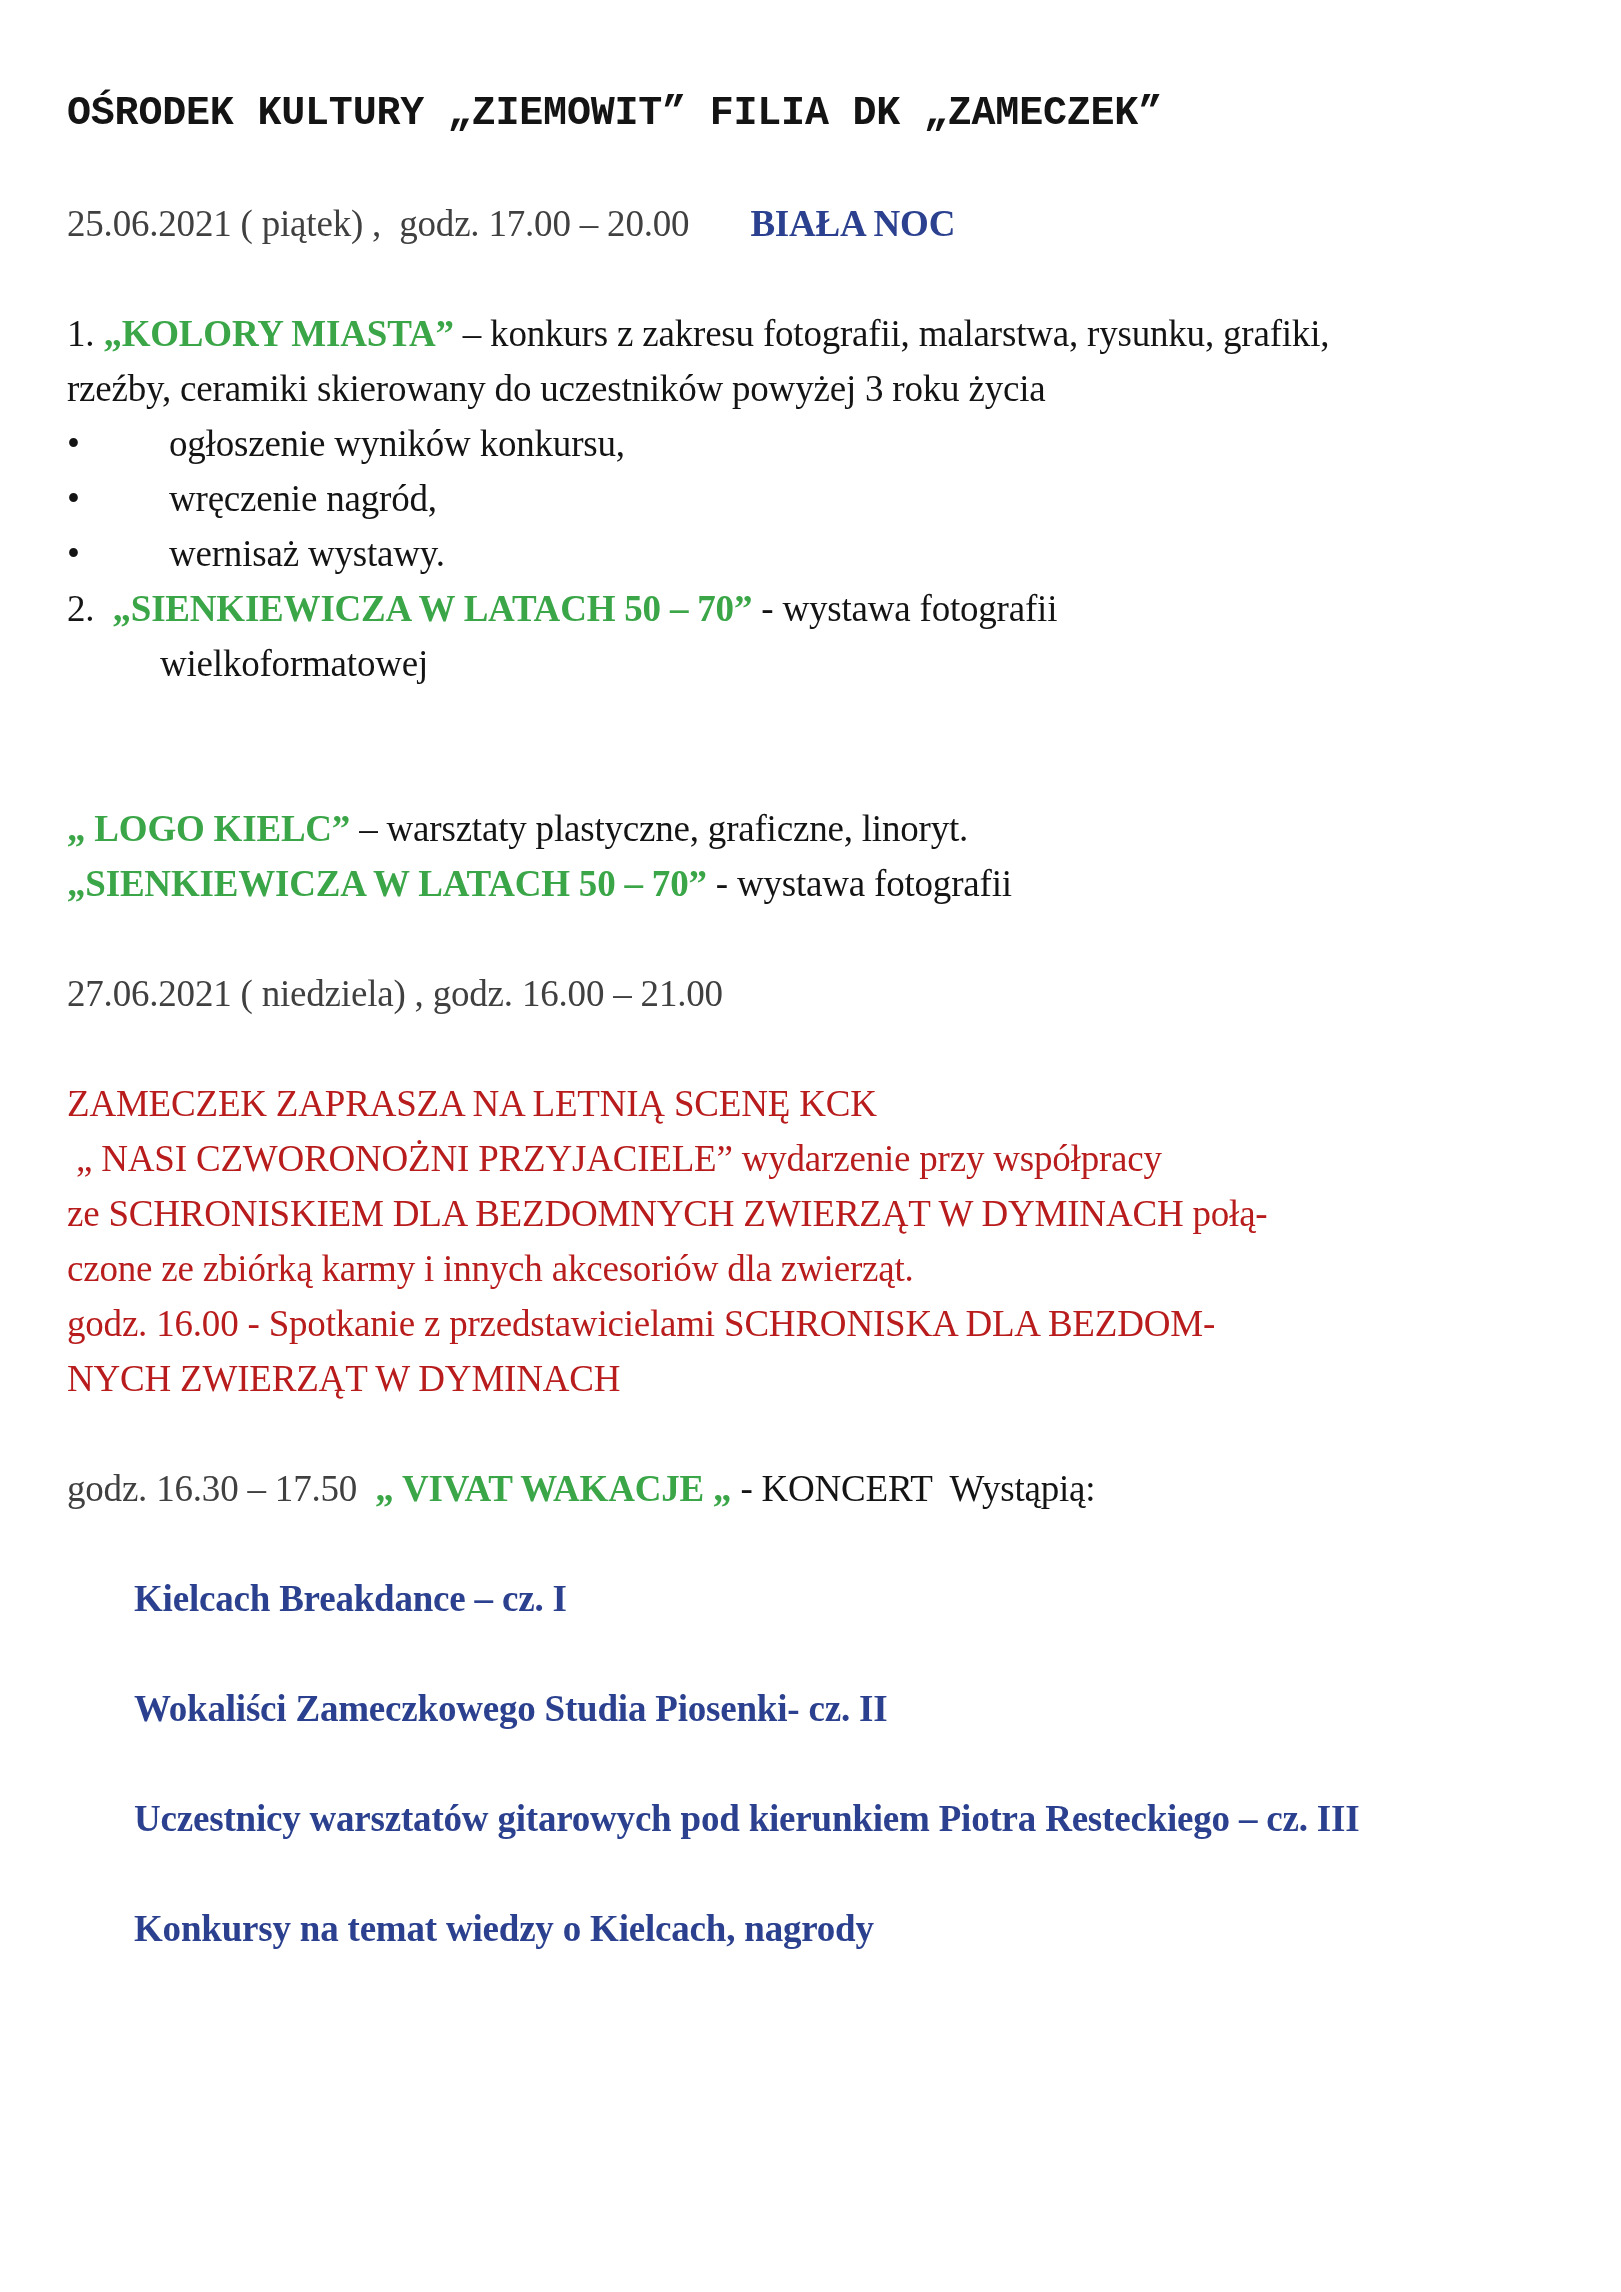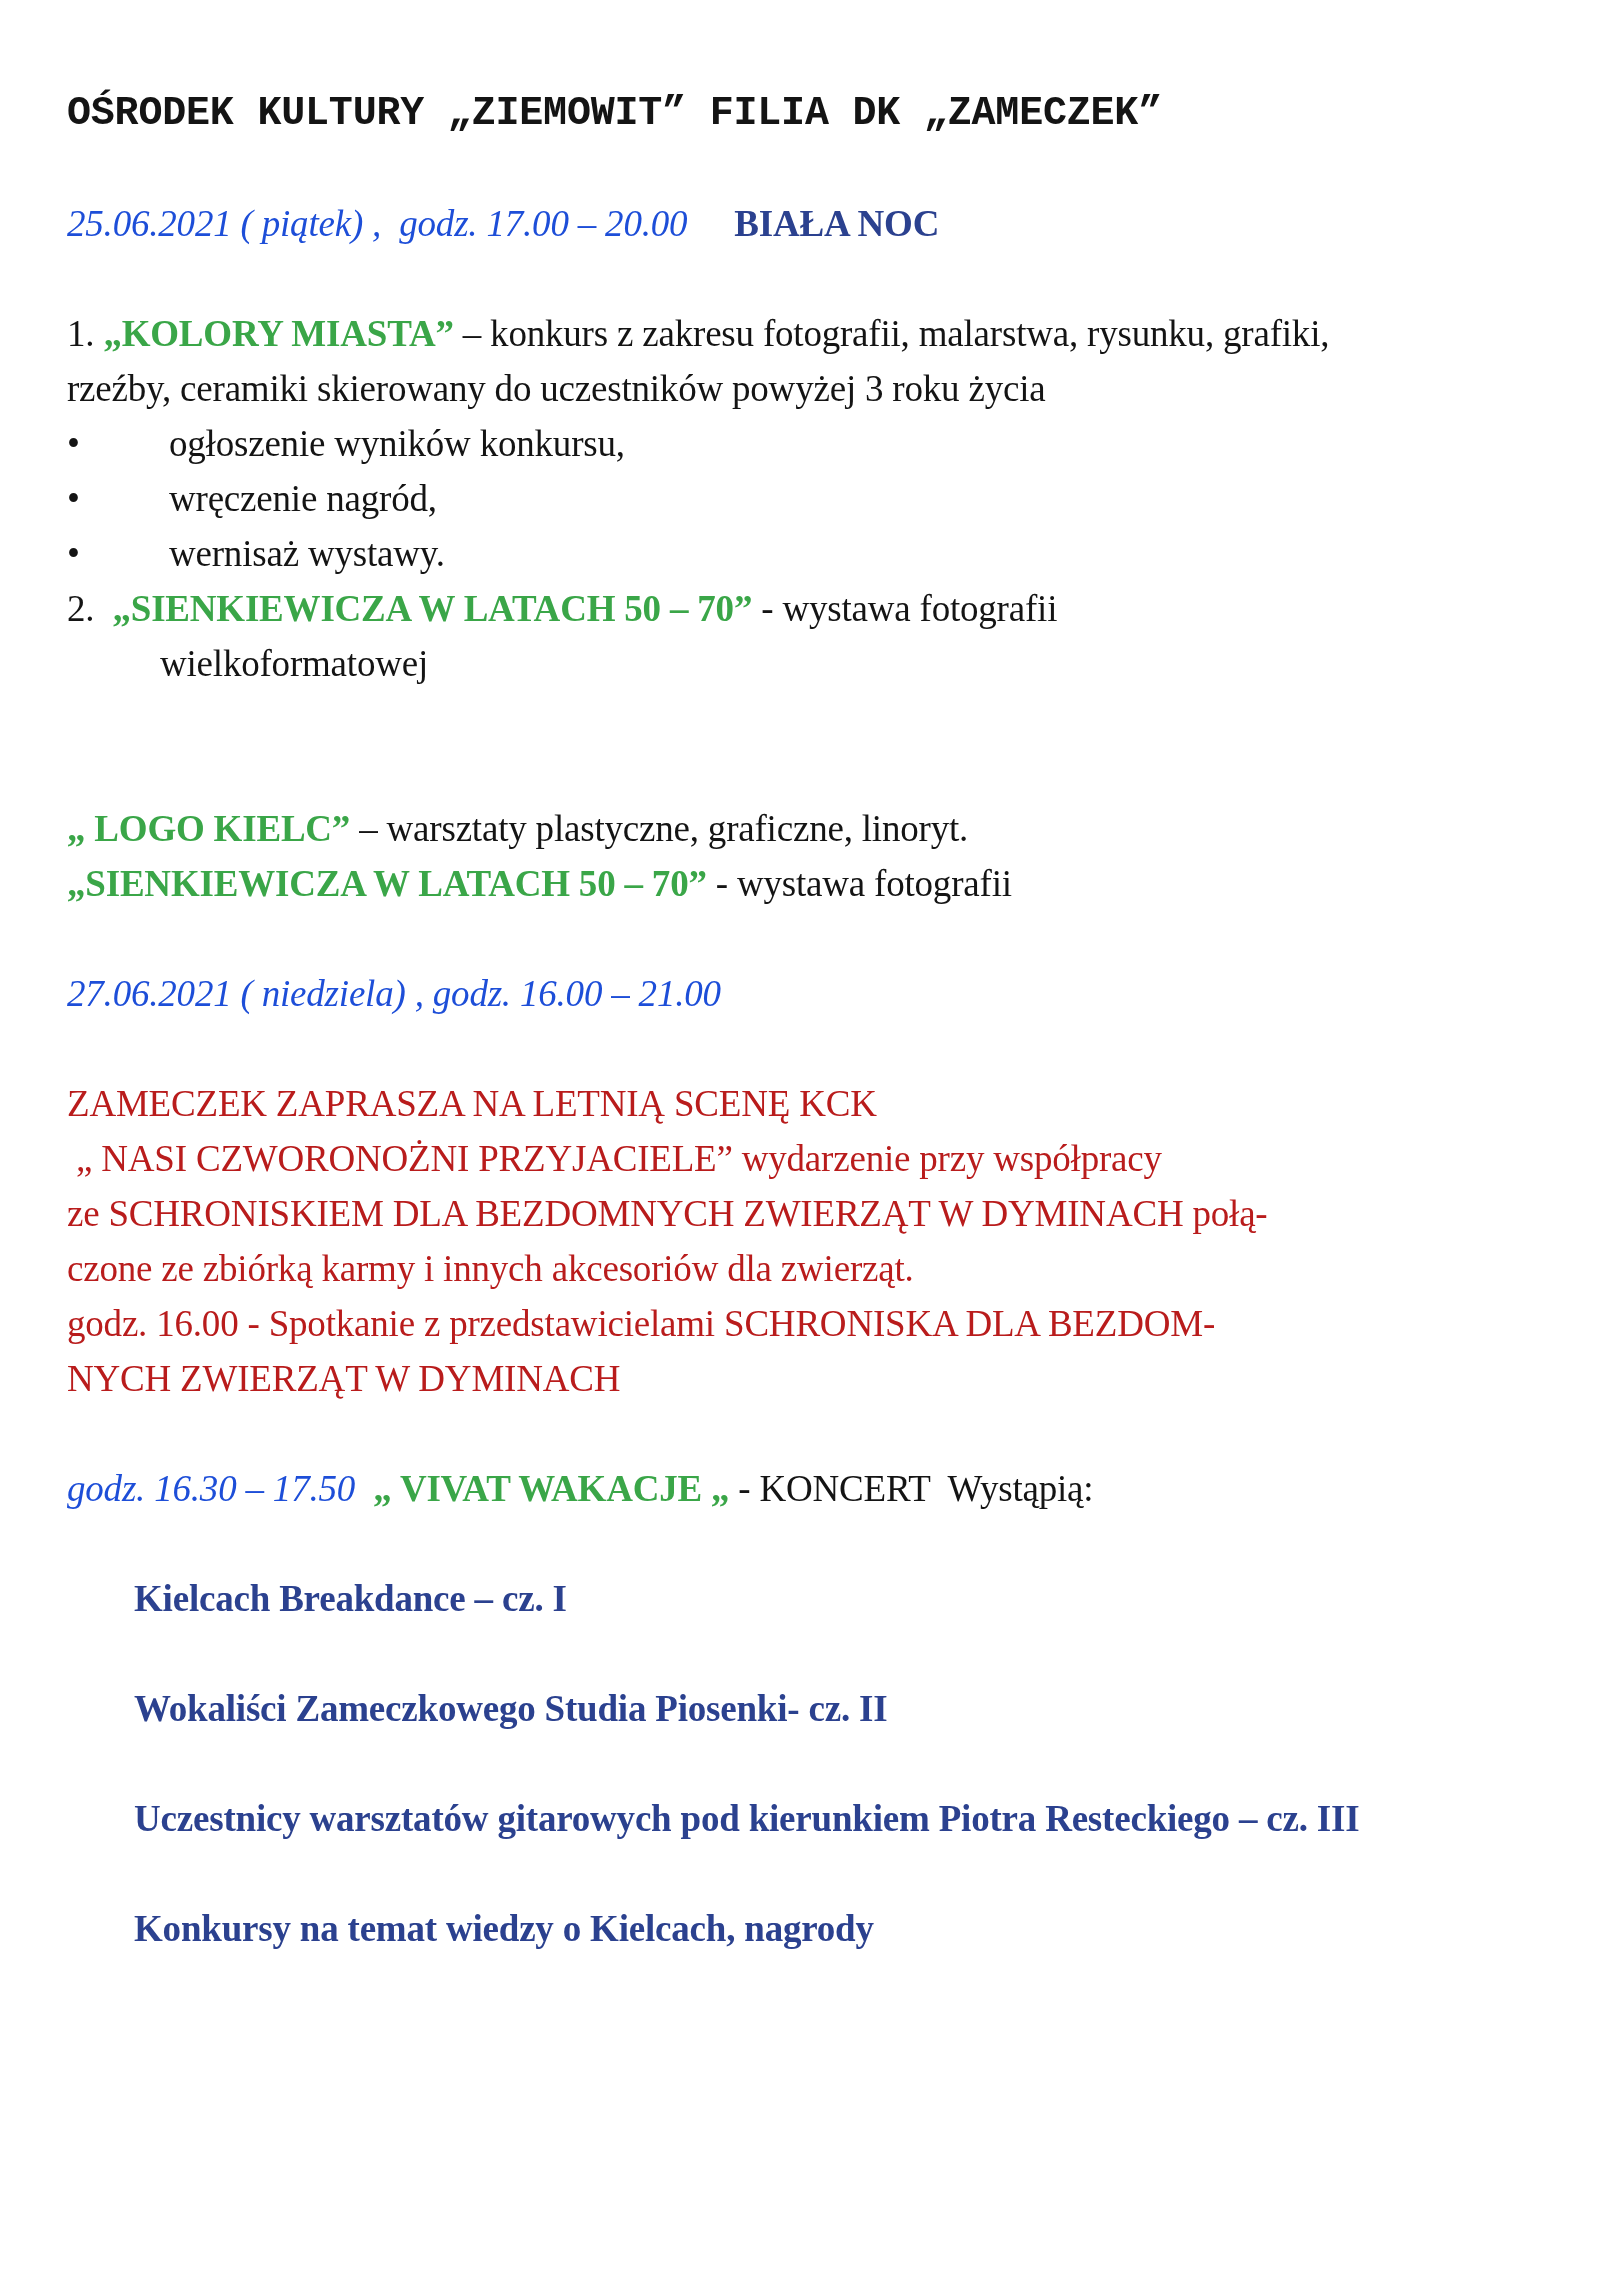--- a/index.html
+++ b/index.html
@@ -12,25 +12,25 @@
   .doc {
     padding: 86px 35px 0 67px;
     font-size: 37px;
     line-height: 55px;
     color: #141414;
     letter-spacing: -0.2px;
   }
   .line { margin: 0; white-space: pre; }
   .blank { height: 55px; }
   .hdr { font-size: 40px; font-weight: 700; font-family: Liberation Mono, monospace; }
-  .red { color: #1d4ed8; font-style: italic; }
+  .red { color: #404040; }
   .green { color: #3aa648; font-weight: 700; margin-top: 8px; }
   .blue { color: #b91c1c; }
   .blue-bold { color: #2b418f; font-weight: 700; }
-  .event-title-gap { margin-left: 47px; }
+  .event-title-gap { margin-left: 61px; }
   .bullet-glyph { display: inline-block; width: 102px; }
   .indent-sub { padding-left: 93px; }
   .indent-performer { padding-left: 67px; }
 </style>
 </head>
 <body>
 
 <div class="doc">
 
   <p class="line hdr">OŚRODEK KULTURY „ZIEMOWIT” FILIA DK „ZAMECZEK”</p>

